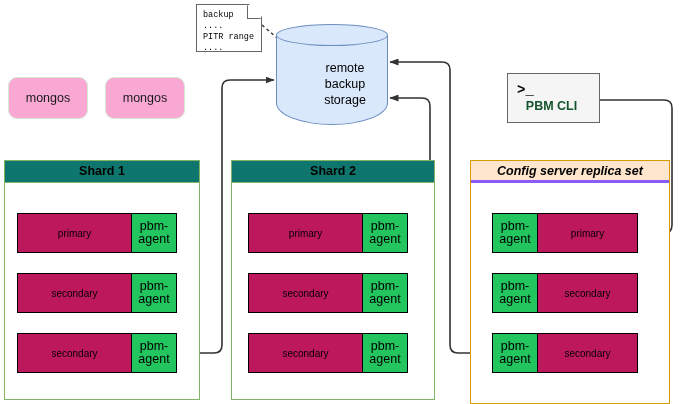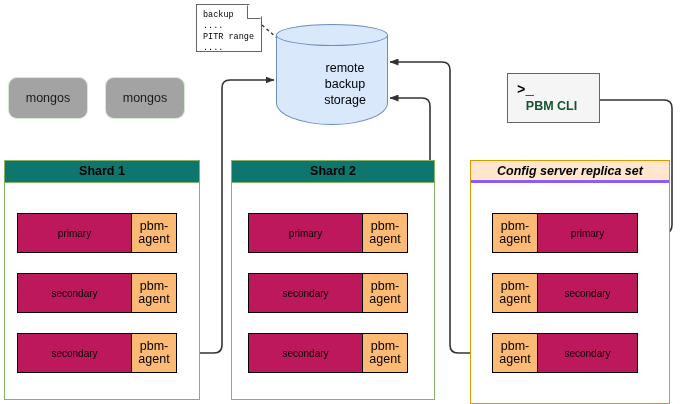--- a/index.html
+++ b/index.html
@@ -25,21 +25,21 @@
     z-index: 1;
   }
   .node {
     position: absolute;
     box-sizing: border-box;
     z-index: 2;
   }
 
   
   .mongos {
-    background: #a3a3a3;
+    background: #f9a8d4;
     border: 1px solid #d5e8d4;
     border-radius: 9px;
     display: flex;
     align-items: center;
     justify-content: center;
     font-size: 12.5px;
     color: #1a1a1a;
   }
 
   
@@ -89,21 +89,21 @@
   }
   .member .agent {
     flex: 0 0 44px;
     display: flex;
     flex-direction: column;
     align-items: center;
     justify-content: center;
     font-size: 12.5px;
     line-height: 13px;
     color: #000000;
-    background: #fdba74;
+    background: #22c55e;
   }
   .member.agent-right .agent { border-left: 1px solid #000000; }
   .member.agent-left { flex-direction: row-reverse; }
   .member.agent-left .agent { border-right: 1px solid #000000; }
 
   
   .cylinder {
     position: absolute;
     z-index: 2;
   }

